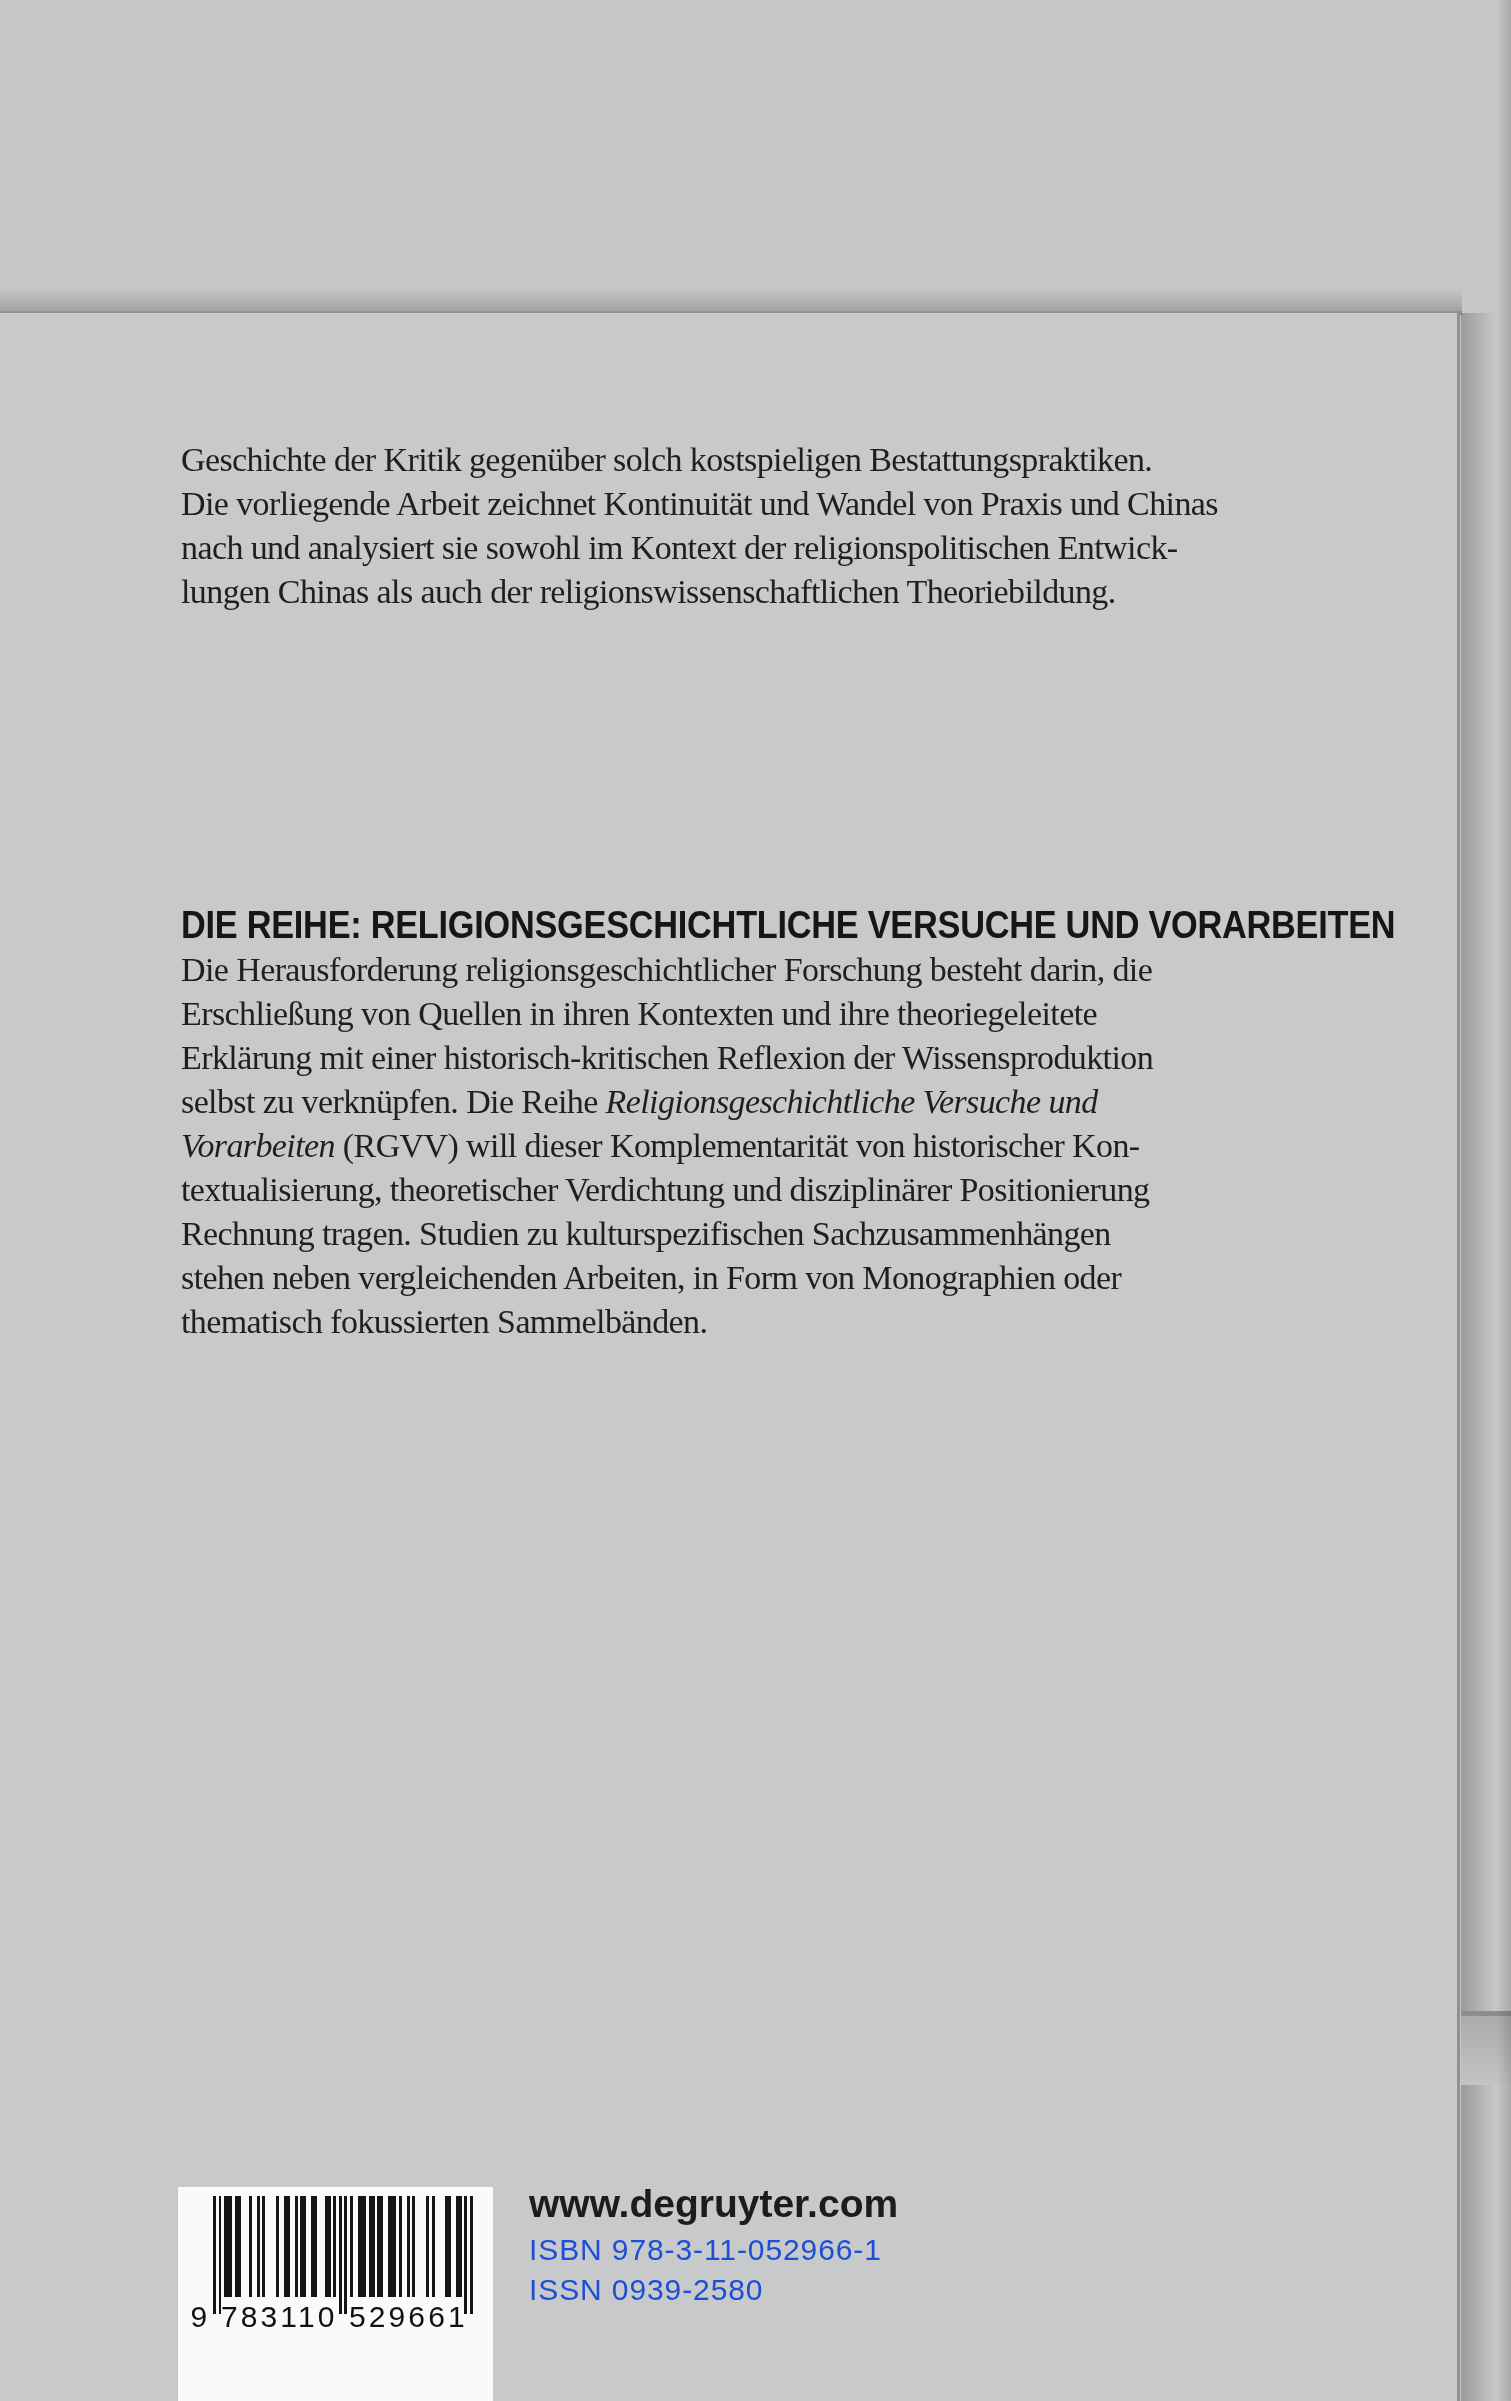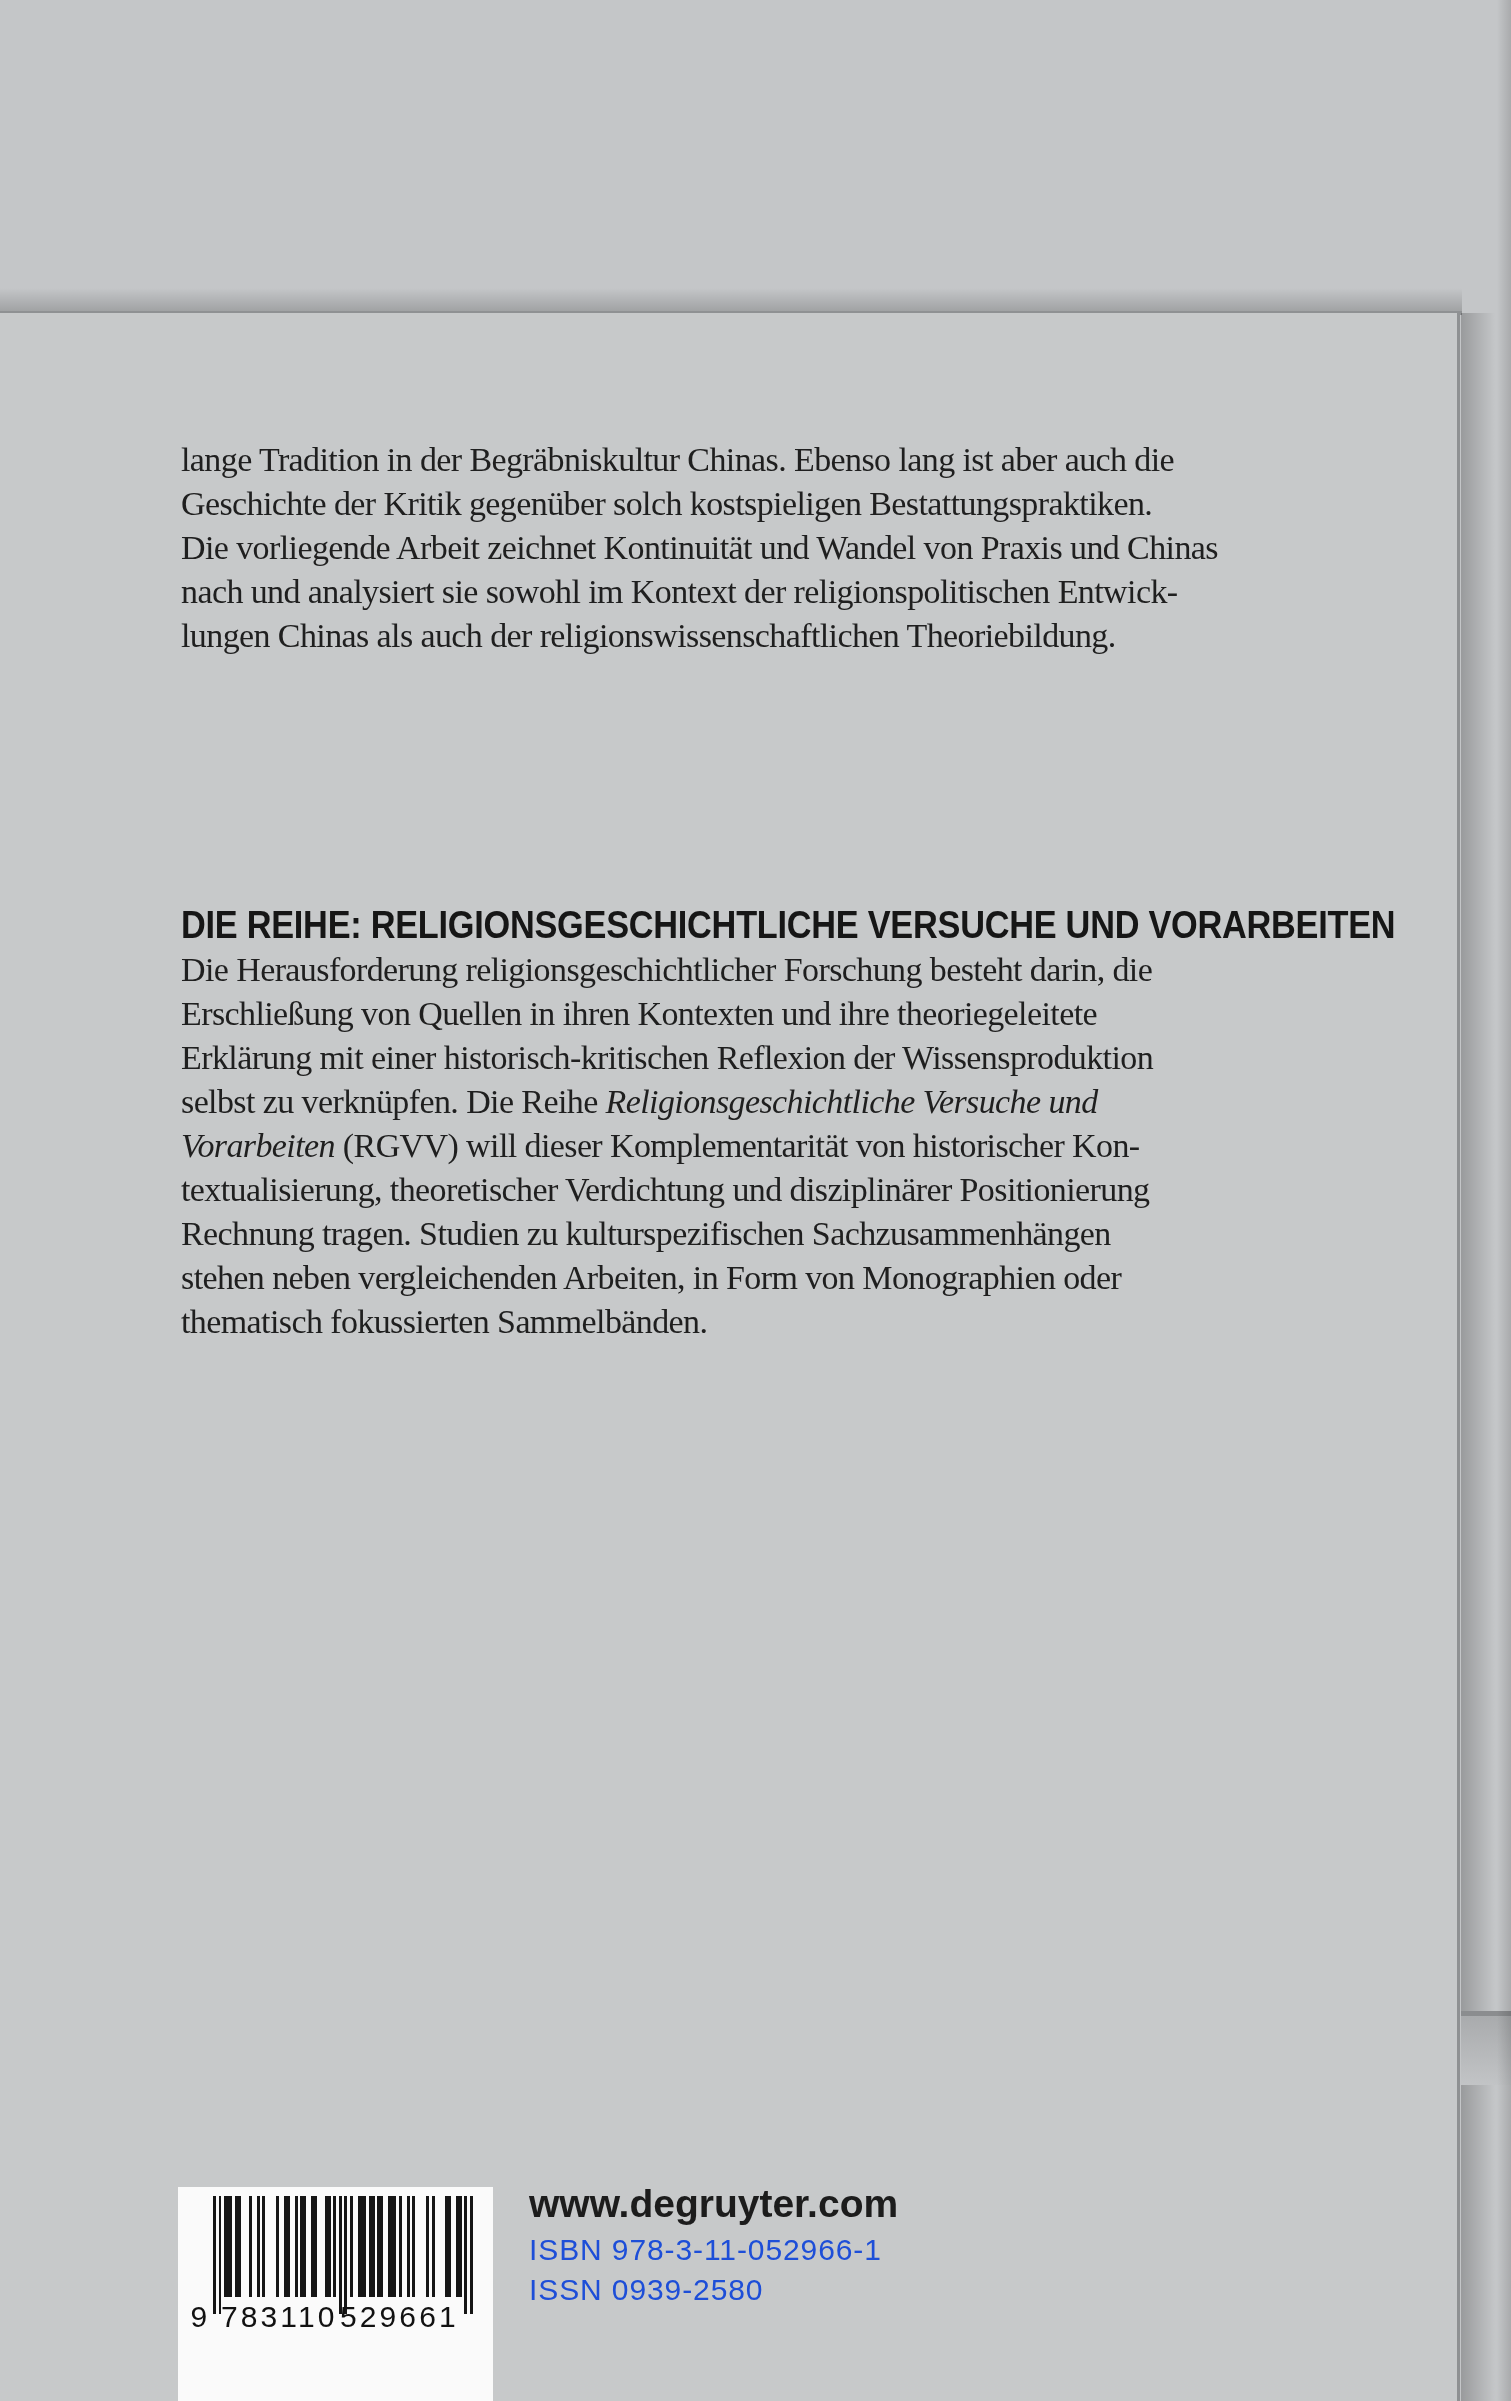--- a/index.html
+++ b/index.html
@@ -102,21 +102,21 @@
   .bc-digits {
     position: absolute;
     font-family: "Liberation Sans", sans-serif;
     font-weight: 400;
     font-size: 30px;
     line-height: 31.5px;
     color: #111;
   }
   .bc-first { left: 12.6px; top: 114px; }
   .bc-g1 { left: 43px; top: 114px; width: 115px; text-align: left; letter-spacing: 3.1px; }
-  .bc-g2 { left: 162px; top: 114px; width: 115px; text-align: right; letter-spacing: 3.1px; }
+  .bc-g2 { left: 171px; top: 114px; width: 115px; text-align: right; letter-spacing: 3.1px; }
 
   
   .pub-url {
     position: absolute; left: 529px; top: 1872px;
     font-weight: 700; font-size: 39px; line-height: 38px;
     color: #1c1c1c; white-space: nowrap;
   }
   .pub-isbn, .pub-issn {
     position: absolute; left: 529px;
     font-weight: 400; font-size: 30px; line-height: 33px;
@@ -130,21 +130,20 @@
 
 <div class="page">
 
   <div class="bg-top-shade"></div>
   <div class="cover-top-line"></div>
   <div class="cover-top-highlight"></div>
 
   <div class="cover">
 
     <div class="blurb">
-      <div class="line">lange Tradition in der Begräbniskultur Chinas. Ebenso lang ist aber auch die</div>
       <div class="line">Geschichte der Kritik gegenüber solch kostspieligen Bestattungspraktiken.</div>
       <div class="line">Die vorliegende Arbeit zeichnet Kontinuität und Wandel von Praxis und Chinas</div>
       <div class="line">nach und analysiert sie sowohl im Kontext der religionspolitischen Entwick-</div>
       <div class="line">lungen Chinas als auch der religionswissenschaftlichen Theoriebildung.</div>
     </div>
 
     <div class="series-heading">
       <span class="cond">DIE REIHE: RELIGIONSGESCHICHTLICHE VERSUCHE UND VORARBEITEN</span>
     </div>
 

